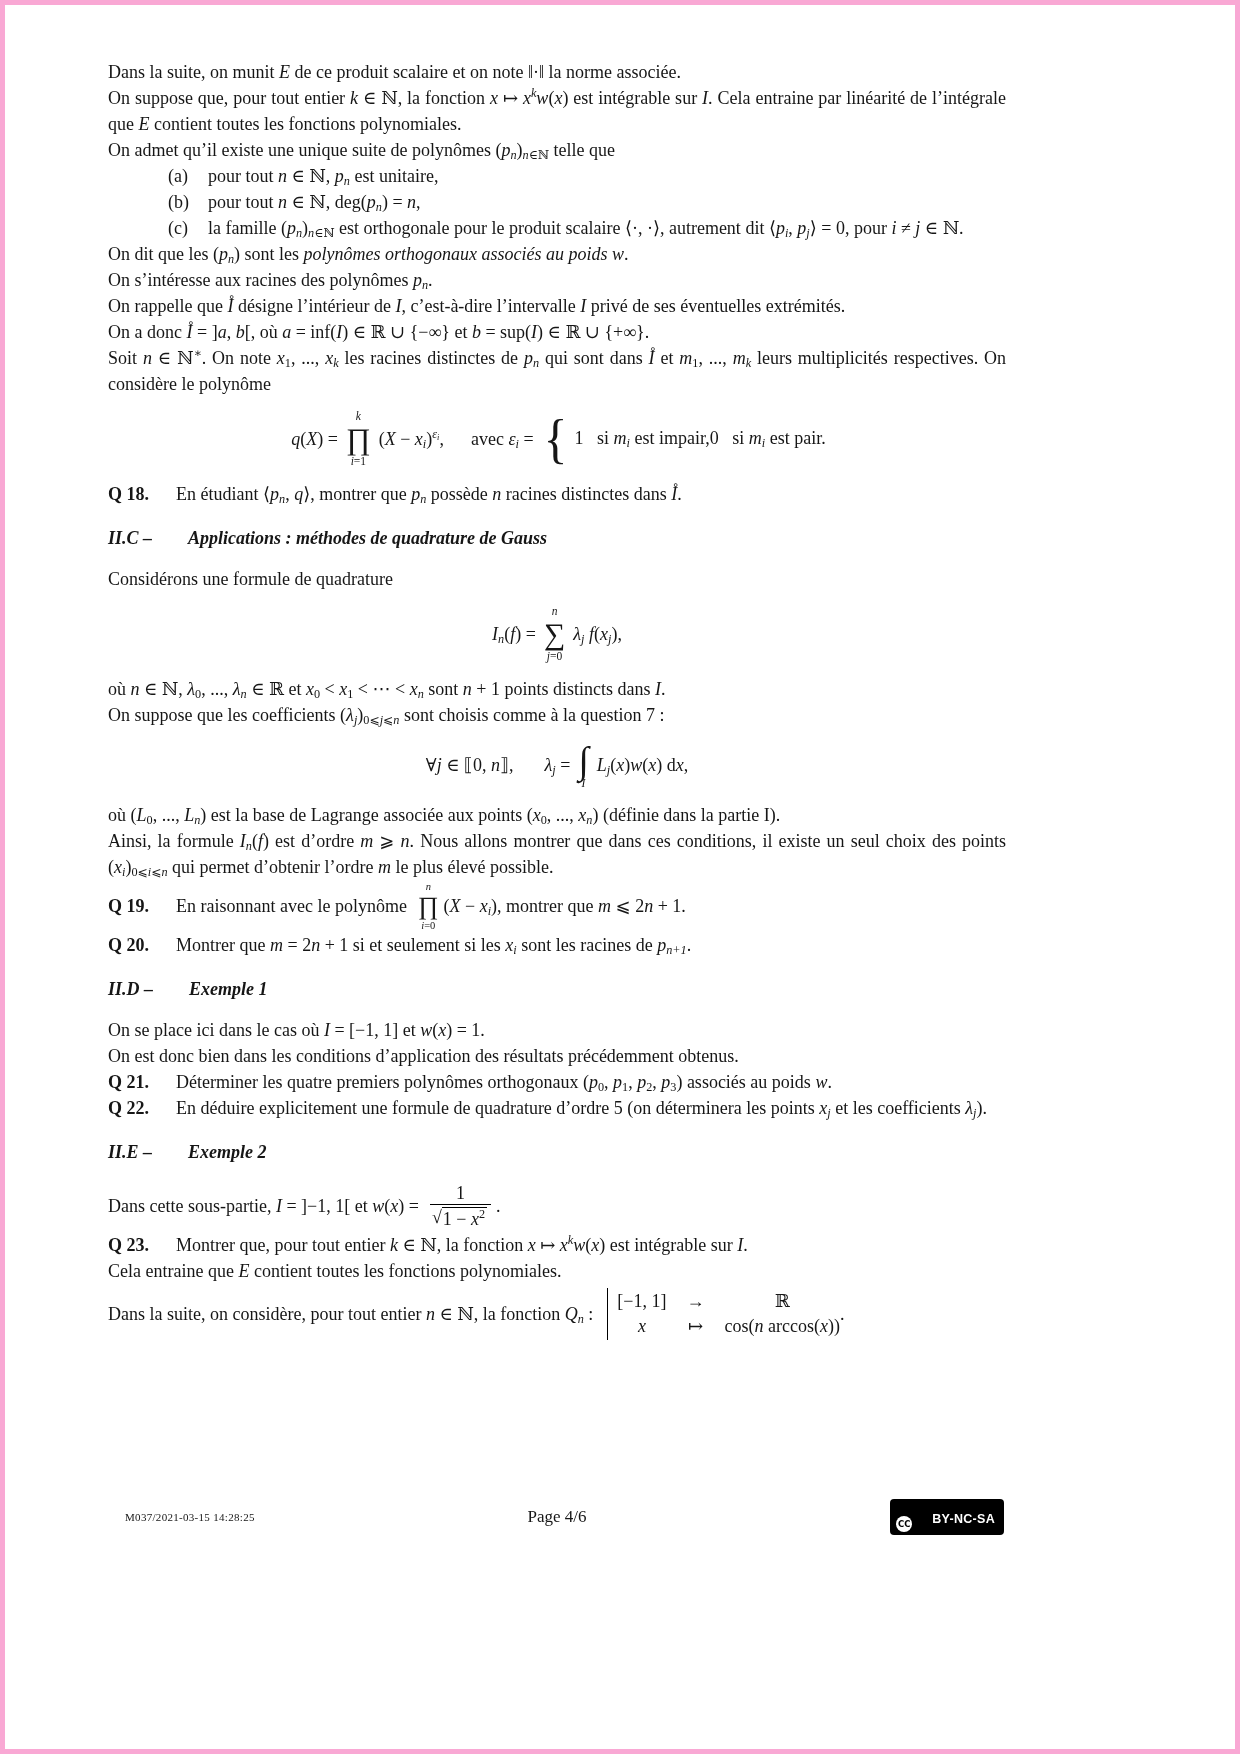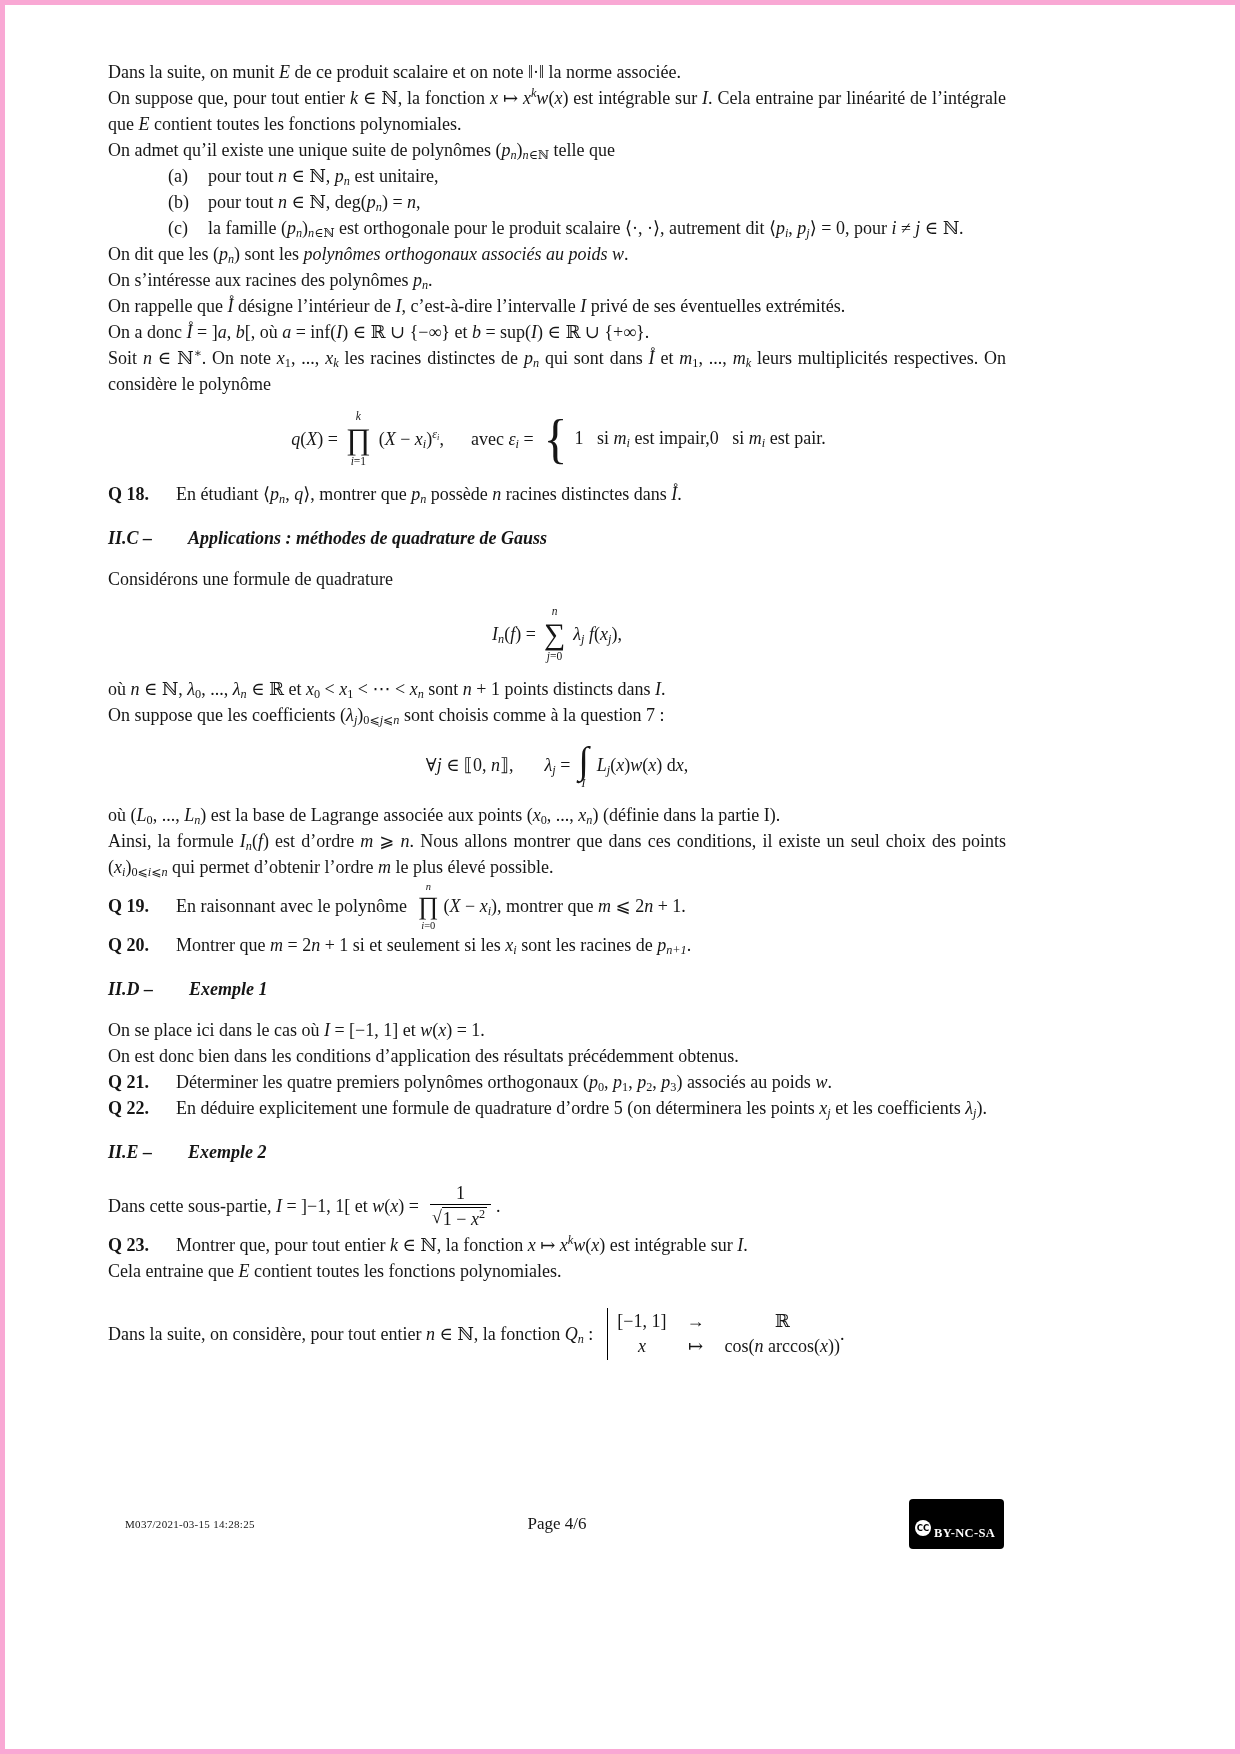--- a/index.html
+++ b/index.html
@@ -41,25 +41,25 @@
   .frac .den{border-top:1.3px solid #000;padding:2px 4px 0 2px;display:inline-flex;align-items:flex-start;}
   .sqrt-sym{line-height:1;transform:translateY(1px);}
   .rad{border-top:1.3px solid #000;line-height:1.2;padding:1px 2px 0 1px;}
   .pwise{display:inline-grid;grid-template-columns:auto auto auto;column-gap:20px;
     border-left:1.5px solid #000;padding:1px 0 1px 9px;margin-left:8px;line-height:25px;}
   .pw-cell{text-align:center;}
   .tall{min-height:52px;}
   .footer{position:absolute;left:105px;right:231px;top:1494px;display:flex;justify-content:space-between;align-items:center;}
   .f-left{font-size:11px;letter-spacing:0.3px;margin-left:15px;}
   .f-center{position:absolute;left:50%;transform:translateX(-50%);font-size:17px;}
-  .cc-badge{display:inline-flex;align-items:flex-start;gap:3px;background:#000;color:#fff;border-radius:4px;padding:21px 9px 3px 6px;cursor:pointer;}
+  .cc-badge{display:inline-flex;align-items:flex-end;gap:20px;background:#000;color:#fff;border-radius:4px;padding:7px 9px 3px 6px;cursor:pointer;}
   .cc-circle{width:16px;height:16px;border-radius:50%;background:#fff;color:#000;
     font-family:"DejaVu Sans","Liberation Sans",sans-serif;font-weight:bold;font-size:8.5px;
     display:inline-flex;align-items:center;justify-content:center;}
-  .cc-text{font-family:Liberation Serif, serif;font-weight:bold;font-size:12.5px;letter-spacing:0.3px;}
+  .cc-text{font-family:Liberation Sans, sans-serif;font-weight:bold;font-size:12.5px;letter-spacing:0.3px;}
 </style>
 </head>
 <body>
 
 <div class="page">
   <div class="content">
 
     <p class="p">Dans la suite, on munit <i>E</i> de ce produit scalaire et on note ‖·‖ la norme associée.</p>
 
 
@@ -183,21 +183,21 @@
         </span>
       </span>
       <span>.</span>
     </div>
 
     <p class="p">
       <span class="qlabel">Q 23.</span><span>Montrer que, pour tout entier <i>k</i> ∈ ℕ, la fonction <i>x</i> ↦ <i>x<sup>k</sup>w</i>(<i>x</i>) est intégrable sur <i>I</i>.</span>
     </p>
     <p class="p">Cela entraine que <i>E</i> contient toutes les fonctions polynomiales.</p>
 
-    <div class="pflex tall" style="margin-top:24px;">
+    <div class="pflex tall" style="margin-top:4px;">
       <span class="gap6">Dans la suite, on considère, pour tout entier <i>n</i> ∈ ℕ, la fonction <i>Q<sub>n</sub></i> :</span>
       <span class="pwise">
         <span class="pw-cell">[−1, 1]</span>
         <span class="pw-cell">→</span>
         <span class="pw-cell">ℝ</span>
         <span class="pw-cell"><i>x</i></span>
         <span class="pw-cell">↦</span>
         <span class="pw-cell">cos(<i>n</i> arccos(<i>x</i>))</span>
       </span>
       <span>.</span>

